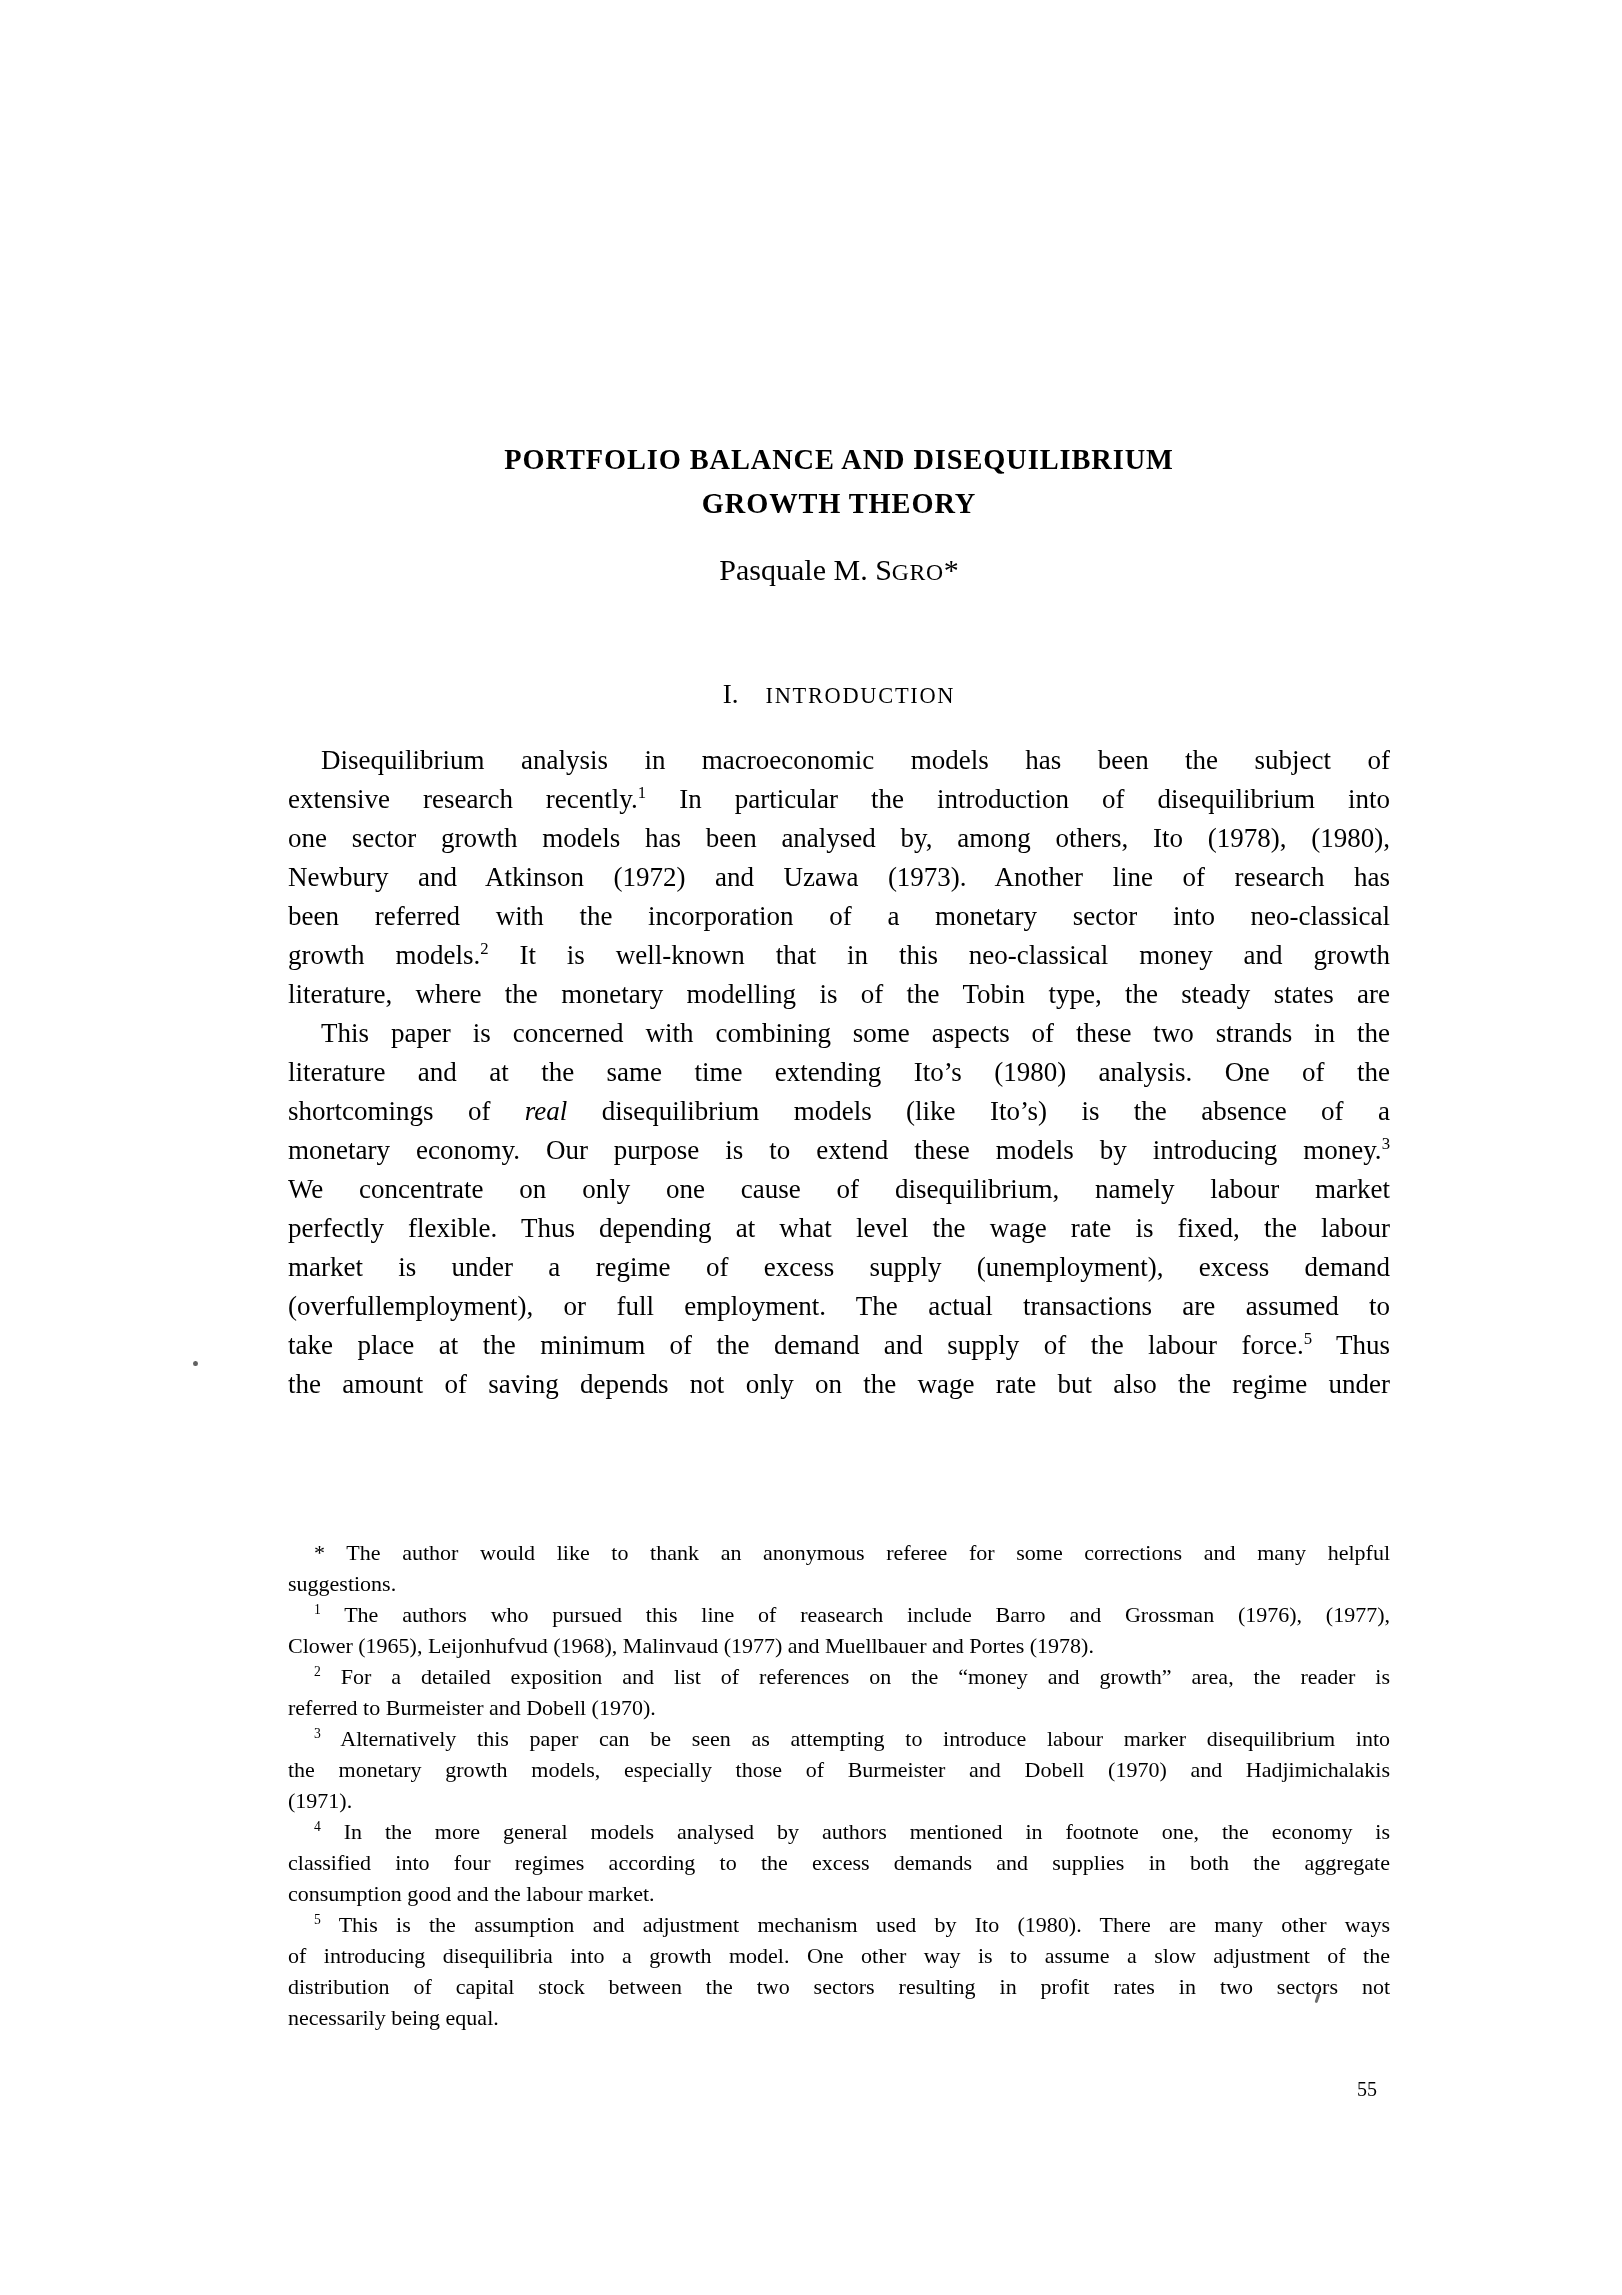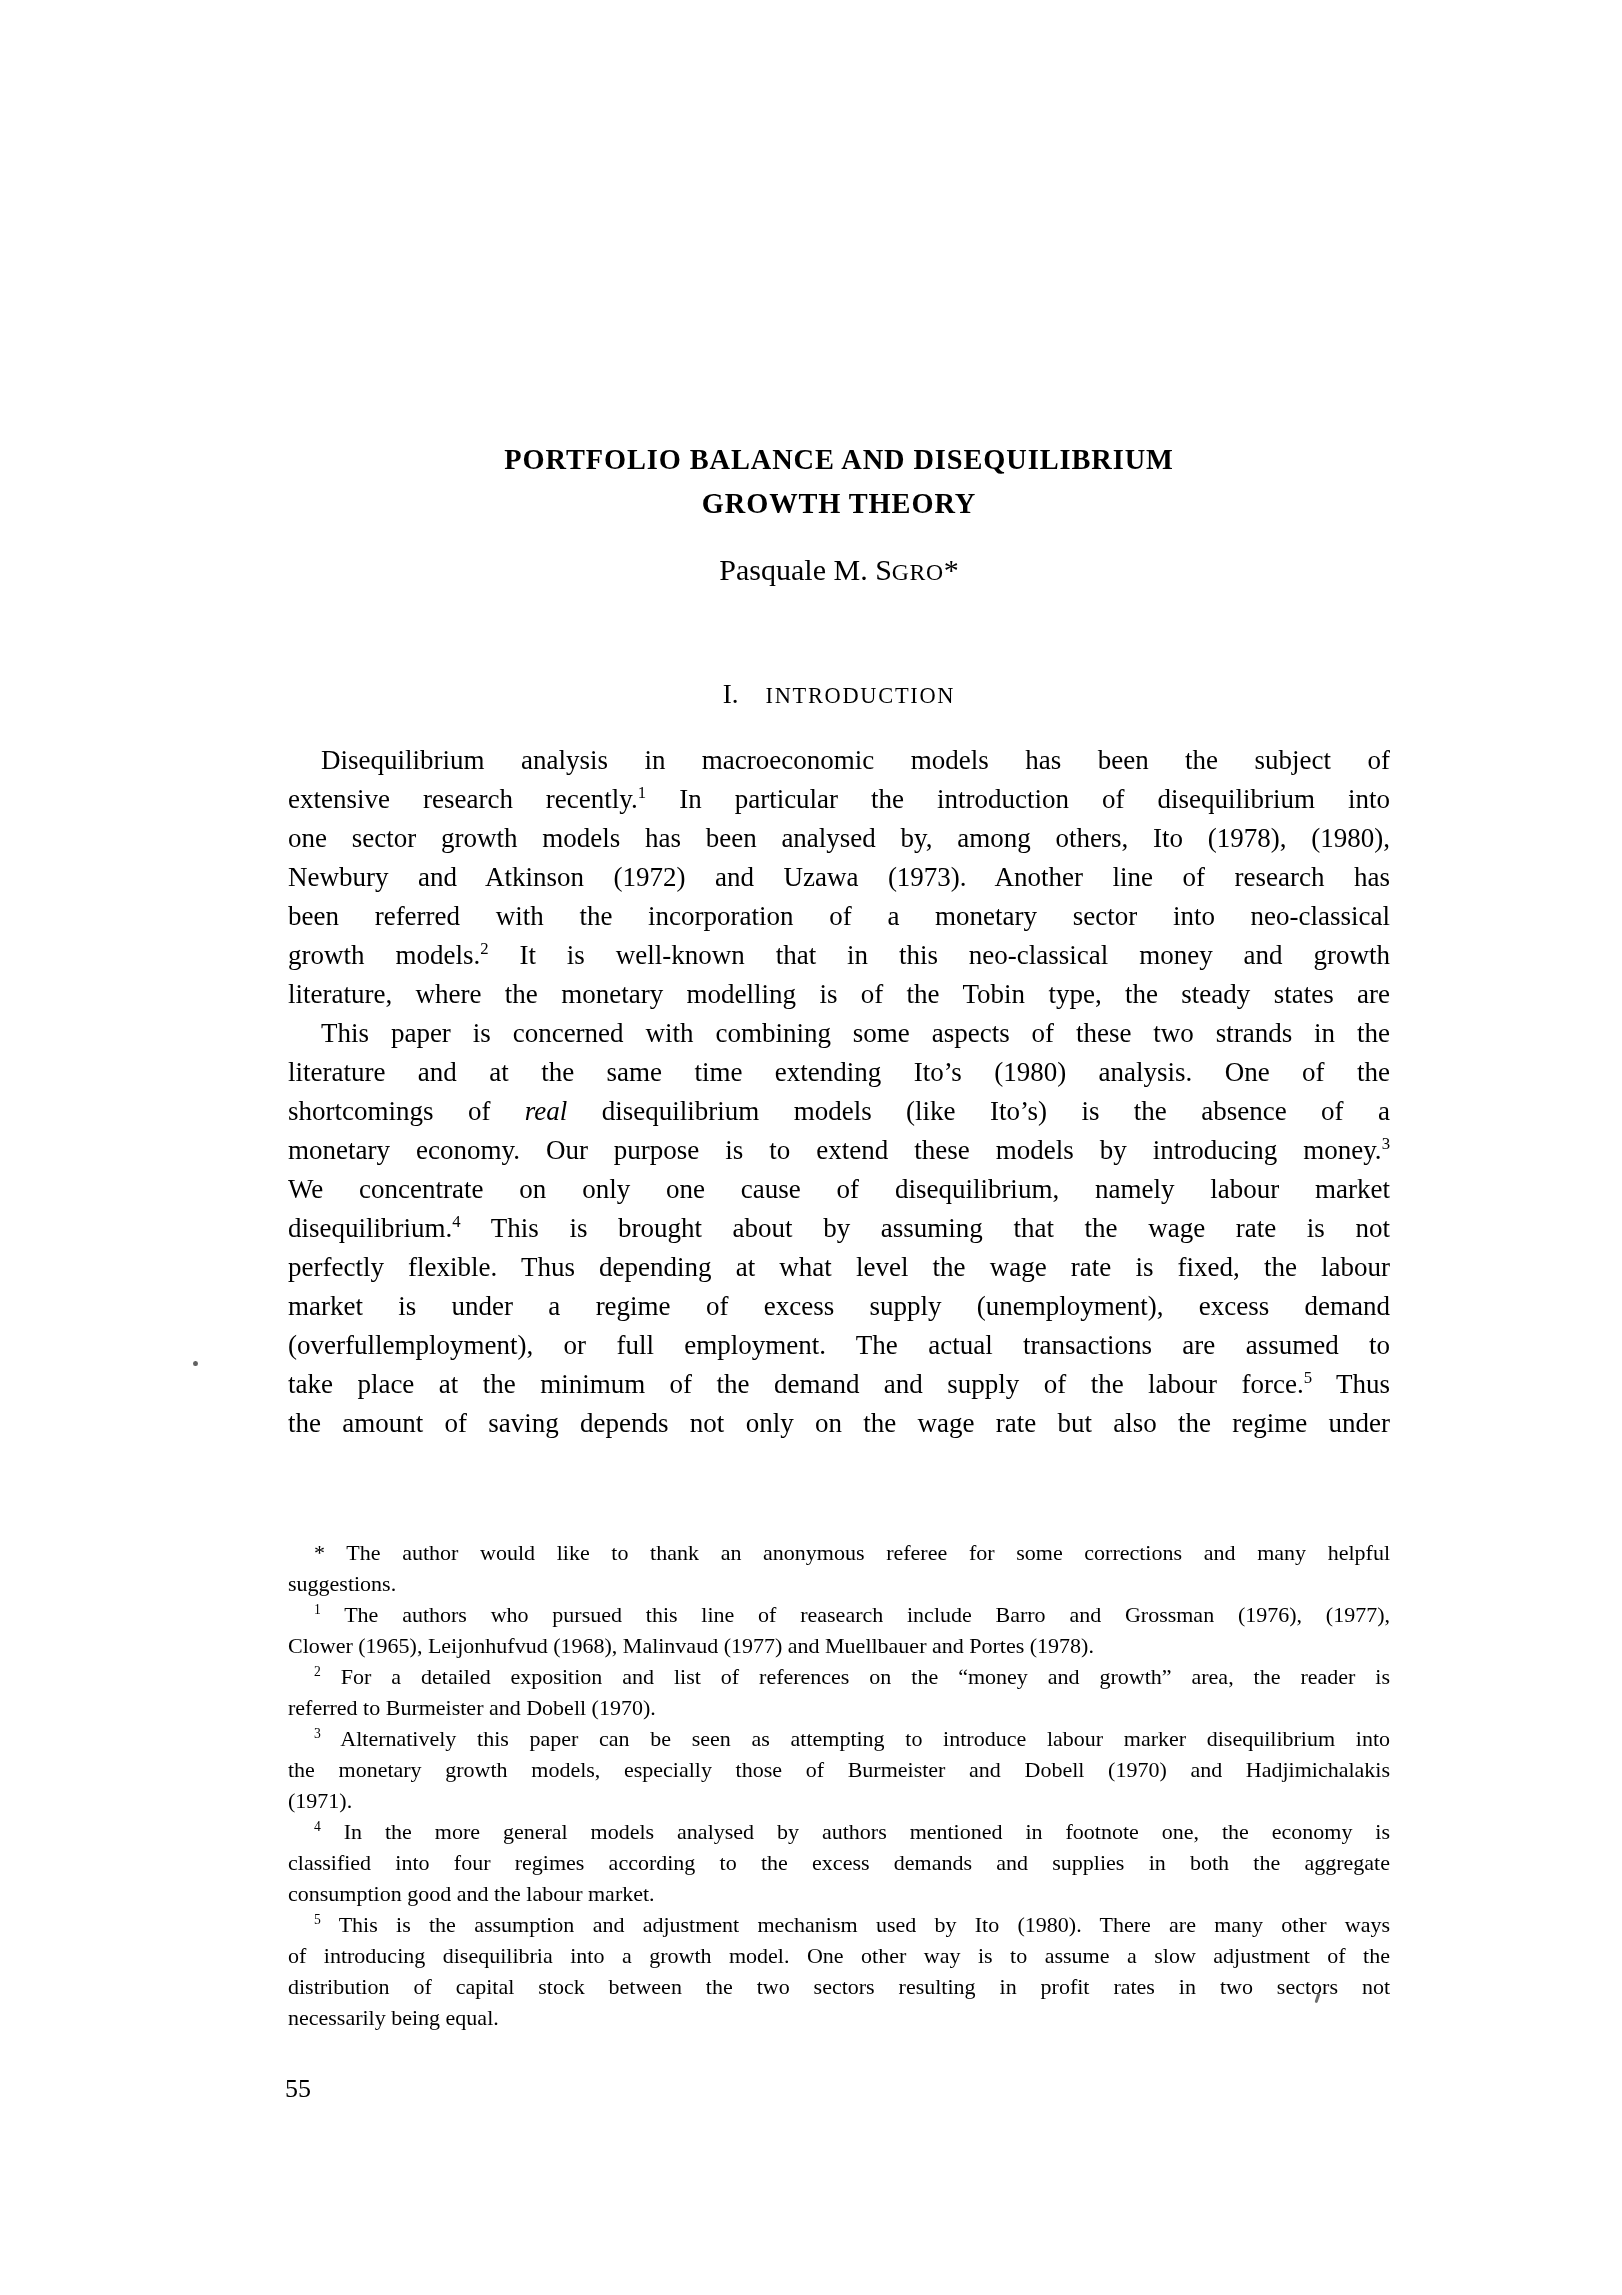--- a/index.html
+++ b/index.html
@@ -26,21 +26,21 @@
   .line{text-align:justify;text-align-last:justify;overflow:hidden}
   .line.lastline{text-align-last:left}
   
   .footnotes{position:absolute;left:288px;top:1537px;width:1102px;font-size:22px;line-height:31px}
   .footnotes .line{height:31px}
   .fnote .line:first-child{text-indent:26px}
   
   .sup{vertical-align:super;font-size:62%;line-height:0}
   .it{font-style:italic}
   
-  .pageno{position:absolute;left:285px;top:2074px;width:1102px;text-align:left;font-size:26px;line-height:30px}
+  .pageno{position:absolute;left:275px;top:2074px;width:1102px;text-align:right;font-size:20px;line-height:30px}
   
   .artifact{position:absolute}
   .artifact.dot{left:193px;top:1361px;width:4.6px;height:5.1px;background:#3a3a3a;border-radius:50%;opacity:.8}
   .artifact.tick{left:1316px;top:1993px;width:2.8px;height:9.7px;background:#2f2f2f;border-radius:1.7px;transform:rotate(18deg);opacity:.7}
 </style>
 </head>
 <body>
 
 <div class="page">
 
@@ -66,21 +66,20 @@
         <div class="line"><span>been referred with the incorporation of a monetary sector into neo-classical</span></div>
         <div class="line"><span>growth models.</span><span class="sup">2</span><span> It is well-known that in this neo-classical money and growth</span></div>
         <div class="line"><span>literature, where the monetary modelling is of the Tobin type, the steady states are</span></div>
       </div>
     <div class="para">
         <div class="line"><span>This paper is concerned with combining some aspects of these two strands in the</span></div>
         <div class="line"><span>literature and at the same time extending Ito’s (1980) analysis. One of the</span></div>
         <div class="line"><span>shortcomings of </span><span class="it">real</span><span> disequilibrium models (like Ito’s) is the absence of a</span></div>
         <div class="line"><span>monetary economy. Our purpose is to extend these models by introducing money.</span><span class="sup">3</span></div>
         <div class="line"><span>We concentrate on only one cause of disequilibrium, namely labour market</span></div>
-        <div class="line"><span>disequilibrium.</span><span class="sup">4</span><span> This is brought about by assuming that the wage rate is not</span></div>
         <div class="line"><span>perfectly flexible. Thus depending at what level the wage rate is fixed, the labour</span></div>
         <div class="line"><span>market is under a regime of excess supply (unemployment), excess demand</span></div>
         <div class="line"><span>(overfullemployment), or full employment. The actual transactions are assumed to</span></div>
         <div class="line"><span>take place at the minimum of the demand and supply of the labour force.</span><span class="sup">5</span><span> Thus</span></div>
         <div class="line"><span>the amount of saving depends not only on the wage rate but also the regime under</span></div>
       </div>
   </main>
 
   <footer class="footnotes">
     <div class="fnote">

